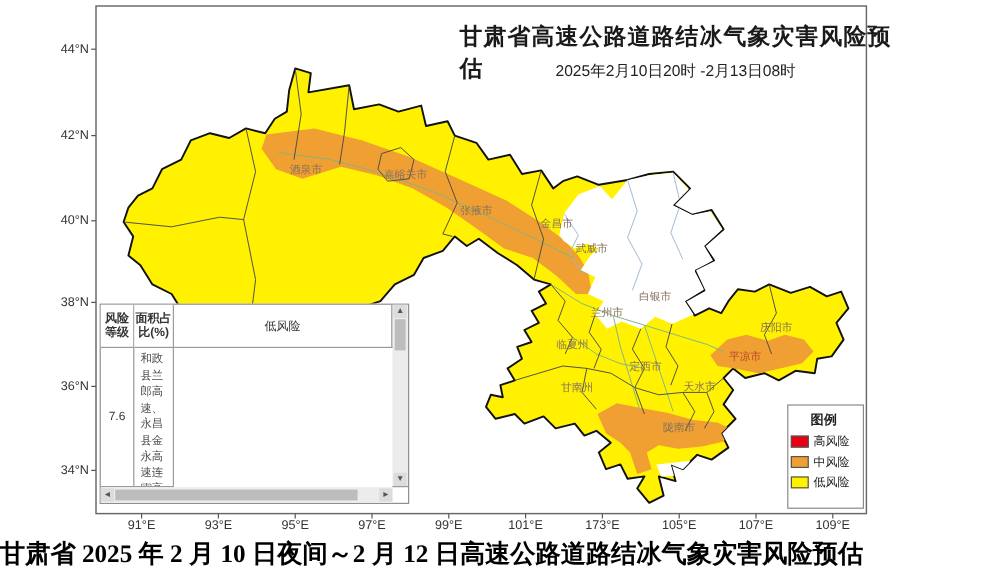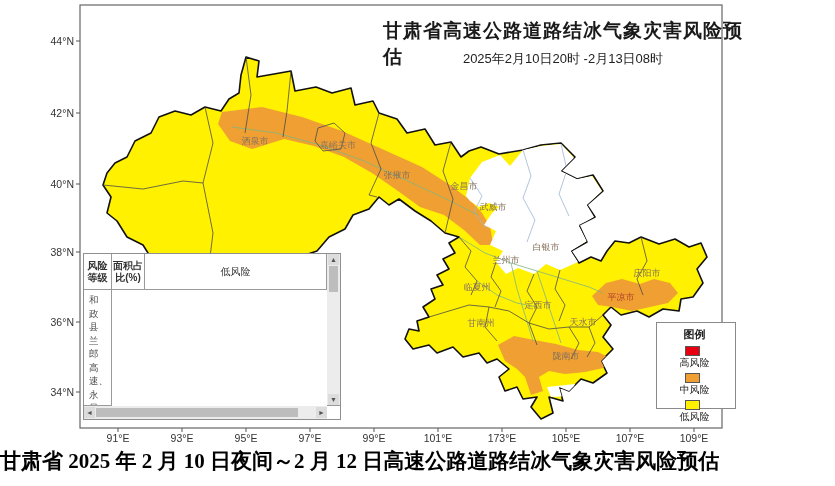--- a/index.html
+++ b/index.html
@@ -35,24 +35,24 @@
     color:#4a4a4a;text-align:left;overflow:hidden;}
   .vscroll{grid-column:4;grid-row:1/3;background:#ececec;display:flex;flex-direction:column;
     align-items:center;border-bottom:1px solid #9a9a9a;}
   .hscroll{grid-column:1/4;grid-row:3;background:#ececec;display:flex;align-items:center;}
   .arrow{font-size:7px;color:#555;line-height:11px;width:11px;height:11px;
     text-align:center;background:#dcdcdc;flex:none;}
   .vthumb{width:9px;height:26px;background:#bdbdbd;margin-top:1px;flex:none;}
   .hthumb{height:9px;background:#bdbdbd;flex:1;margin:0 18px 0 1px;}
 
   
-  .legend{position:absolute;left:656px;top:322px;width:80px;height:87px;background:#fff;
+  .legend{position:absolute;left:656px;top:337px;width:64px;height:87px;background:#fff;
     border:1.5px solid #8a8a8a;padding:4px 5px 2px 2px;}
   .legend-title{text-align:center;font-size:11px;font-weight:bold;color:#222;margin-bottom:4px;}
-  .legend-item{display:flex;align-items:center;margin-bottom:3px;flex-direction:column;}
+  .legend-item{display:flex;align-items:center;margin-bottom:3px;}
   .swatch{width:15px;height:10px;border:1px solid #555;margin-right:4px;flex:none;}
   .sw-high{background:#e60012;}
   .sw-mid{background:#f0a032;}
   .sw-low{background:#fff100;}
   .legend-label{font-size:10px;color:#222;white-space:nowrap;}
 
   
   .prov{fill:#fff100;stroke:#111;stroke-width:1.6;stroke-linejoin:round;}
   .patch-mid{fill:#f0a032;}
   .patch-none{fill:#ffffff;}
@@ -182,20 +182,21 @@
 
   <div class="risk-table">
     <div class="cell hdr">风险等级</div>
     <div class="cell hdr">面积占比(%)</div>
     <div class="vscroll">
       <span class="arrow">▲</span>
       <span class="vthumb"></span>
       <span class="arrow" style="margin-top:auto">▼</span>
     </div>
     <div class="cell">低风险</div>
+    <div class="cell">7.6</div>
     <div class="cell dist-cell">和政县兰郎高速、永昌县金永高速连霍高速、陇西县、武山县连霍高速、陇西县陇漳高速连霍高速、临洮县兰海高速、武都区兰海高速、宕昌县兰海高速、岷县兰海高速、漳县兰海高速、渭源县、漳县兰海高速、平川区、靖远县京藏高速、红古区京藏高速、静宁县青兰高速、麦积区连霍高速、秦州区连霍高速、康县平绵高速、安定区青兰高速、榆中县青兰高速、永登县连霍高速、武威市、永昌县金武高速、武威市连霍高速、山丹县连霍高速、张掖市连霍高速、高台县连霍高速、瓜州县连霍高速、会宁县、静宁县青兰高速、西峰区、庆城</div>
     <div class="hscroll">
       <span class="arrow">◄</span>
       <span class="hthumb"></span>
       <span class="arrow">►</span>
     </div>
   </div>
 
   <div class="legend">
     <div class="legend-title">图例</div>

